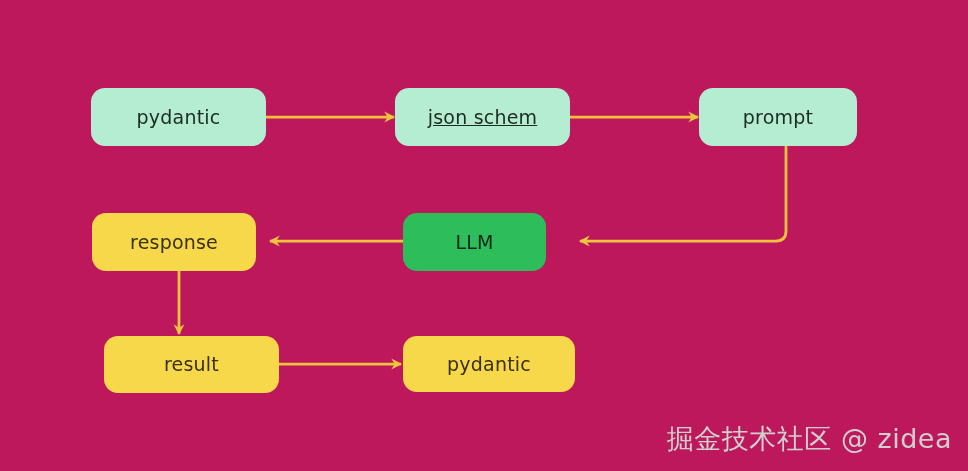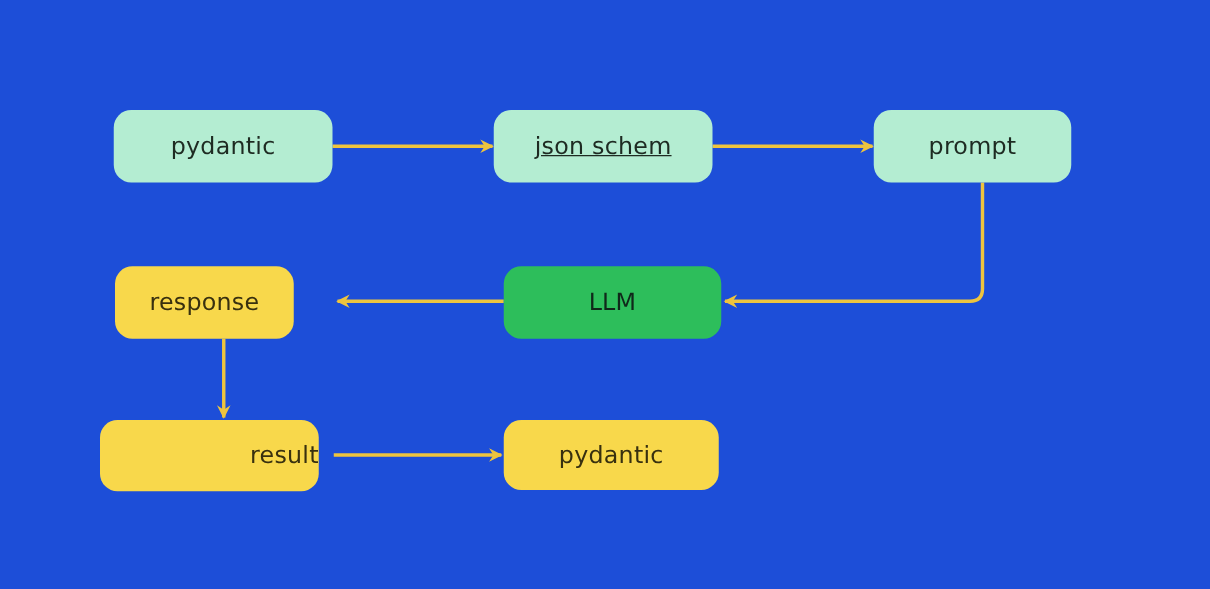--- a/index.html
+++ b/index.html
@@ -41,21 +41,21 @@
     top: 421px;
     font-size: 27px;
     line-height: 36px;
     letter-spacing: 0.5px;
     white-space: nowrap;
   }
 </style>
 </head>
 <body>
 
-<div id="stage" style="background: #1d4ed8;">
+<div id="stage" style="background: #be185d;">
   <svg id="edges-layer" viewBox="0 0 968 471" xmlns="http://www.w3.org/2000/svg">
     <defs>
       <marker id="arrowhead" viewBox="0 0 12 12" refX="10" refY="6" markerWidth="13" markerHeight="13" markerUnits="userSpaceOnUse" orient="auto-start-reverse">
         <path id="arrowhead-shape" d="M 1 1 L 11 6 L 1 11 L 4.2 6 Z" fill="#eec43e"></path>
       </marker>
     </defs>
     <g id="edges-group">
         <path d="M 266 117 L 394 117" fill="none" stroke="#eec43e" stroke-width="2.75" marker-end="url(#arrowhead)"></path>
         <path d="M 570 117 L 698 117" fill="none" stroke="#eec43e" stroke-width="2.75" marker-end="url(#arrowhead)"></path>
         <path d="M 786 146 L 786 231 Q 786 241 776 241 L 580 241" fill="none" stroke="#eec43e" stroke-width="2.75" marker-end="url(#arrowhead)"></path>
@@ -68,27 +68,28 @@
   <div id="nodes-layer">
       <div class="node" style="left: 91px; top: 88px; width: 175px; height: 58px; background: rgb(180, 237, 210);">
         <span class="node-label" style="color: rgb(30, 43, 34);">pydantic</span>
       </div>
       <div class="node" style="left: 395px; top: 88px; width: 175px; height: 58px; background: rgb(180, 237, 210);">
         <span class="node-label" style="color: rgb(30, 43, 34); text-decoration: underline;">json schem</span>
       </div>
       <div class="node" style="left: 699px; top: 88px; width: 158px; height: 58px; background: rgb(180, 237, 210);">
         <span class="node-label" style="color: rgb(30, 43, 34);">prompt</span>
       </div>
-      <div class="node" style="left: 92px; top: 213px; width: 143px; height: 58px; background: rgb(248, 216, 75);">
+      <div class="node" style="left: 92px; top: 213px; width: 164px; height: 58px; background: rgb(248, 216, 75);">
         <span class="node-label" style="color: rgb(56, 48, 15);">response</span>
       </div>
-      <div class="node" style="left: 403px; top: 213px; width: 174px; height: 58px; background: rgb(45, 190, 91);">
+      <div class="node" style="left: 403px; top: 213px; width: 143px; height: 58px; background: rgb(45, 190, 91);">
         <span class="node-label" style="color: rgb(16, 40, 26);">LLM</span>
       </div>
-      <div class="node" style="left: 80px; top: 336px; width: 175px; height: 57px; background: rgb(248, 216, 75); justify-content: flex-end;">
+      <div class="node" style="left: 104px; top: 336px; width: 175px; height: 57px; background: rgb(248, 216, 75);">
         <span class="node-label" style="color: rgb(56, 48, 15);">result</span>
       </div>
       <div class="node" style="left: 403px; top: 336px; width: 172px; height: 56px; background: rgb(248, 216, 75);">
         <span class="node-label" style="color: rgb(56, 48, 15);">pydantic</span>
       </div>
     </div>
 
+  <div id="watermark" style="color: rgb(207, 207, 207);">掘金技术社区 @ zidea</div>
 </div>
 
 </body></html>

